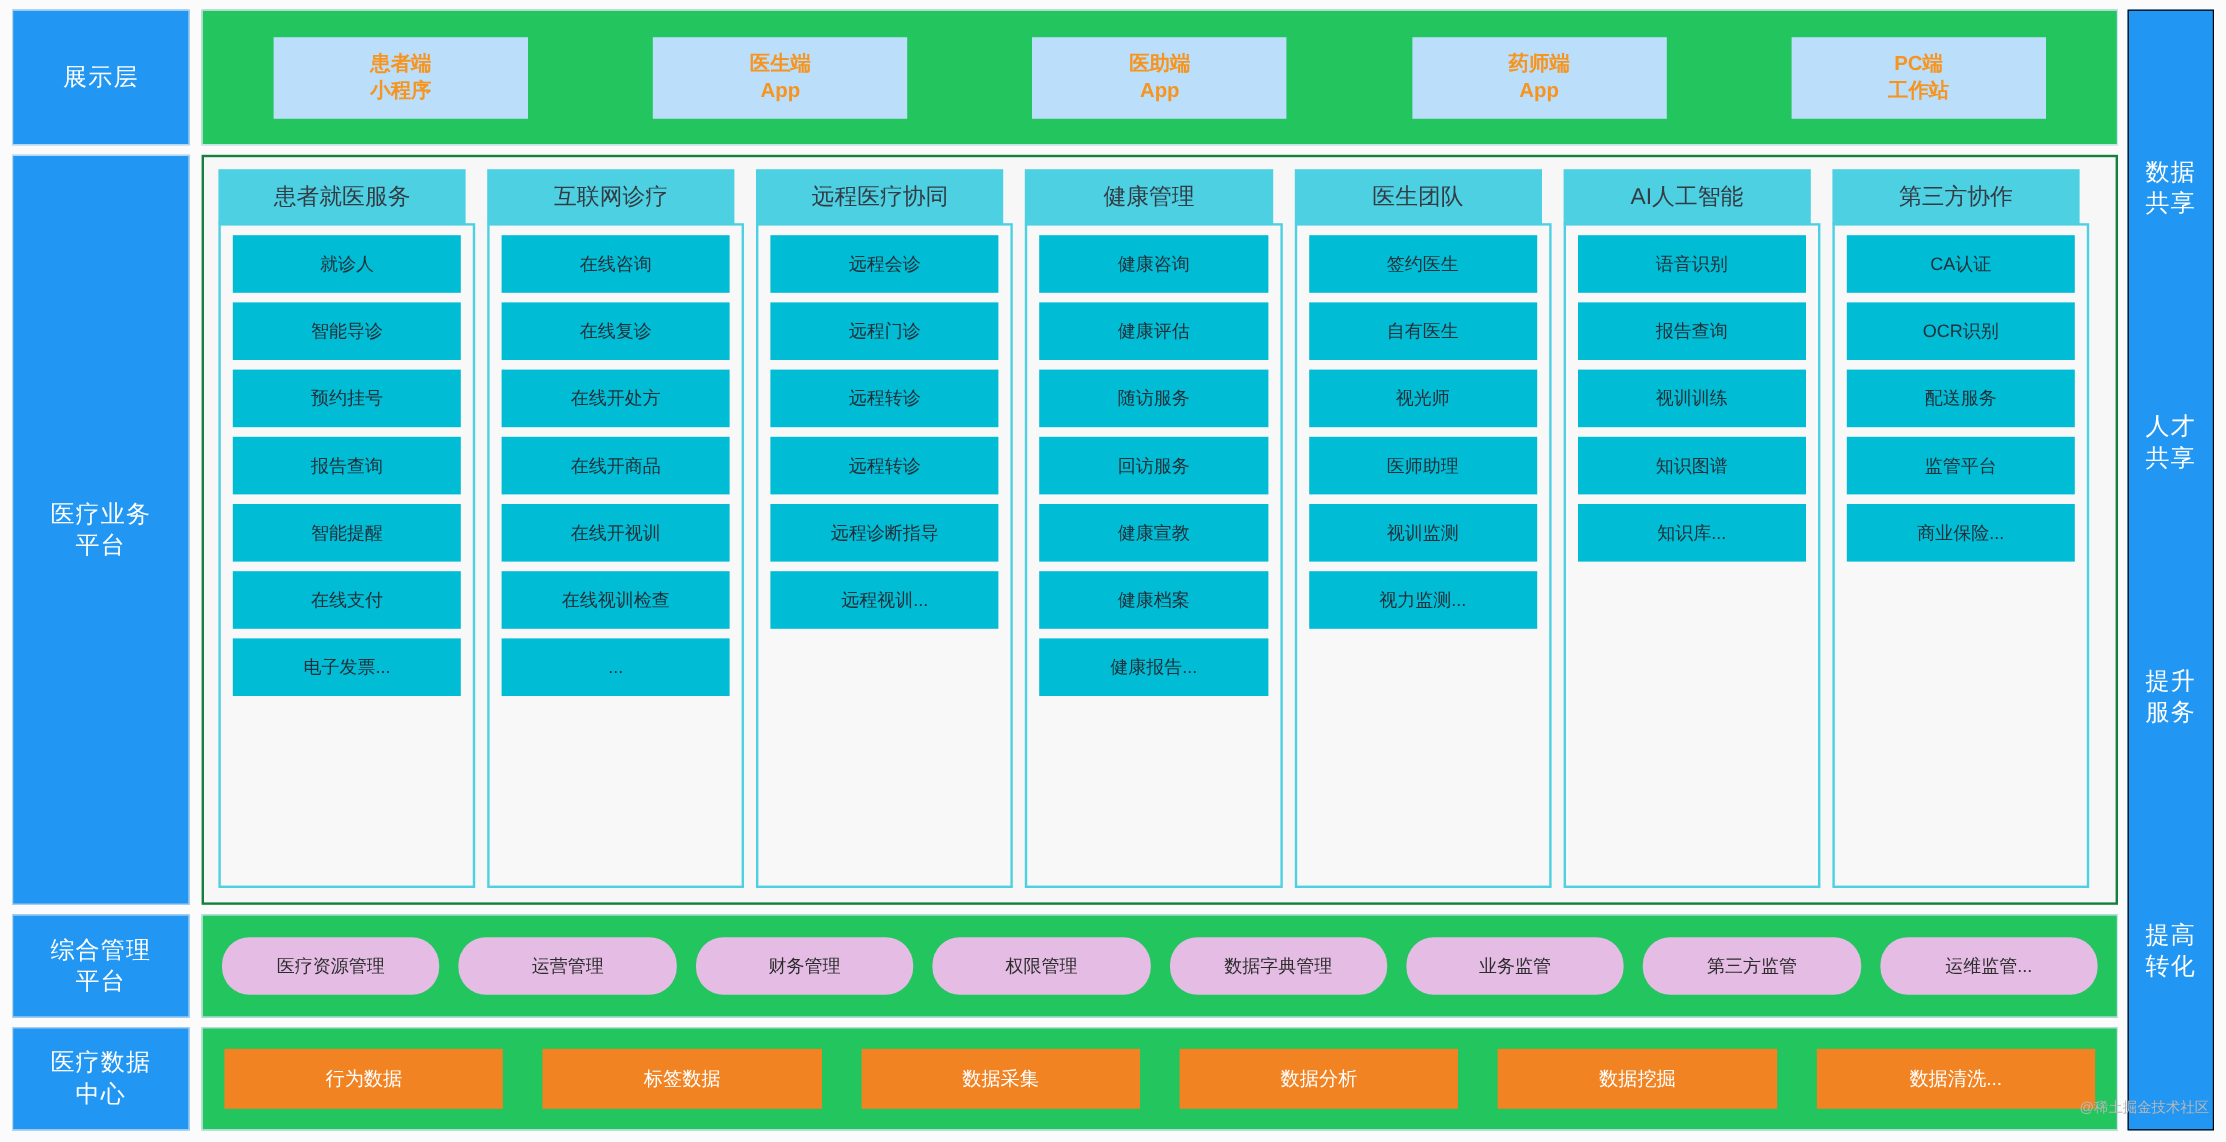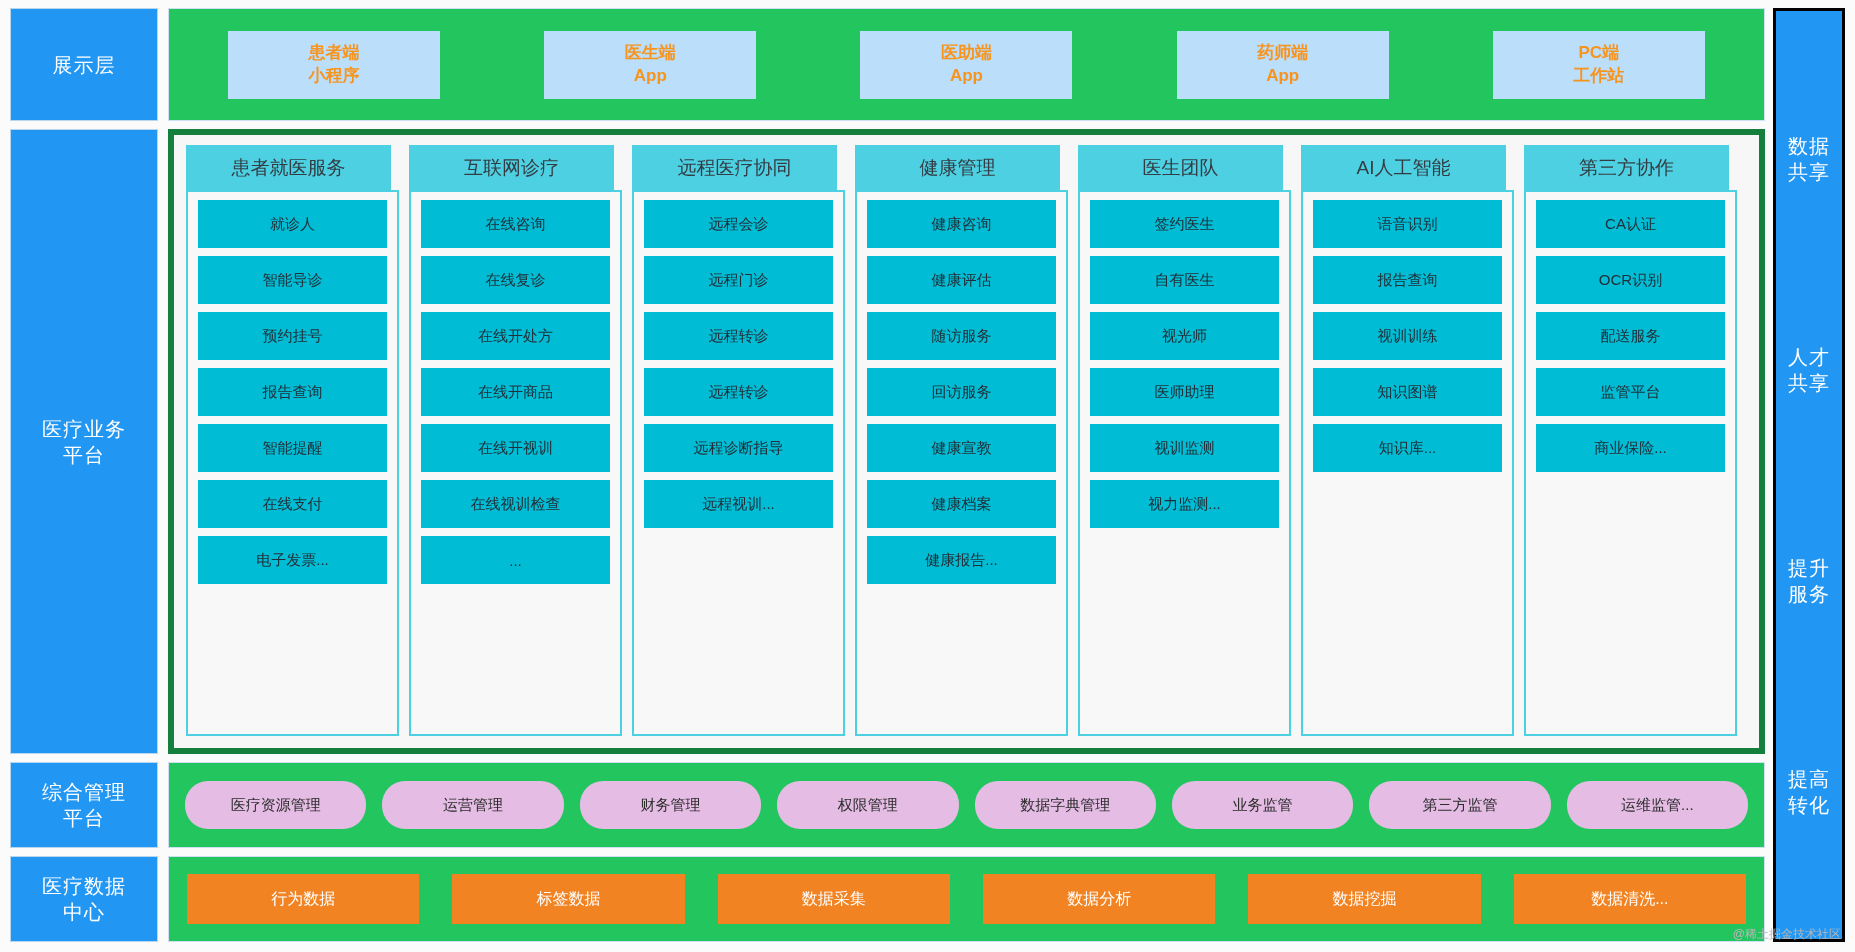--- a/index.html
+++ b/index.html
@@ -86,21 +86,21 @@
     flex-direction: column;
     align-items: center;
     justify-content: center;
     white-space: pre-line;
     text-align: center;
   }
 
   
   .biz-panel {
     background: #f7f7f7;
-    border: 6px solid #15803d;
+    border: 2px solid #15803d;
     padding: 10px 22px 12px 12px;
     display: flex;
     gap: 10px;
     align-items: stretch;
     flex: 1 1 auto;
     min-width: 0;
   }
   .biz-col {
     flex: 1 1 0;
     display: flex;
@@ -190,41 +190,41 @@
     text-align: center;
     white-space: nowrap;
     overflow: hidden;
   }
 
   
   .right-bar {
     flex: 0 0 72px;
     width: 72px;
     background: #2196f3;
-    border: 3px solid #000000;
+    border: 1px solid #000000;
     display: flex;
     flex-direction: column;
     align-items: center;
     justify-content: space-around;
     color: #ffffff;
     padding: 42px 0;
   }
   .right-item {
     font-size: 20px;
     line-height: 1.3;
     text-align: center;
     letter-spacing: 1px;
     white-space: pre-line;
   }
 
   
   .watermark {
     position: absolute;
     right: 14px;
-    bottom: 9px;
+    bottom: 20px;
     font-size: 12px;
     color: #b7b7b7;
     white-space: nowrap;
   }
 </style>
 </head>
 <body>
 
 <div id="root">
 

